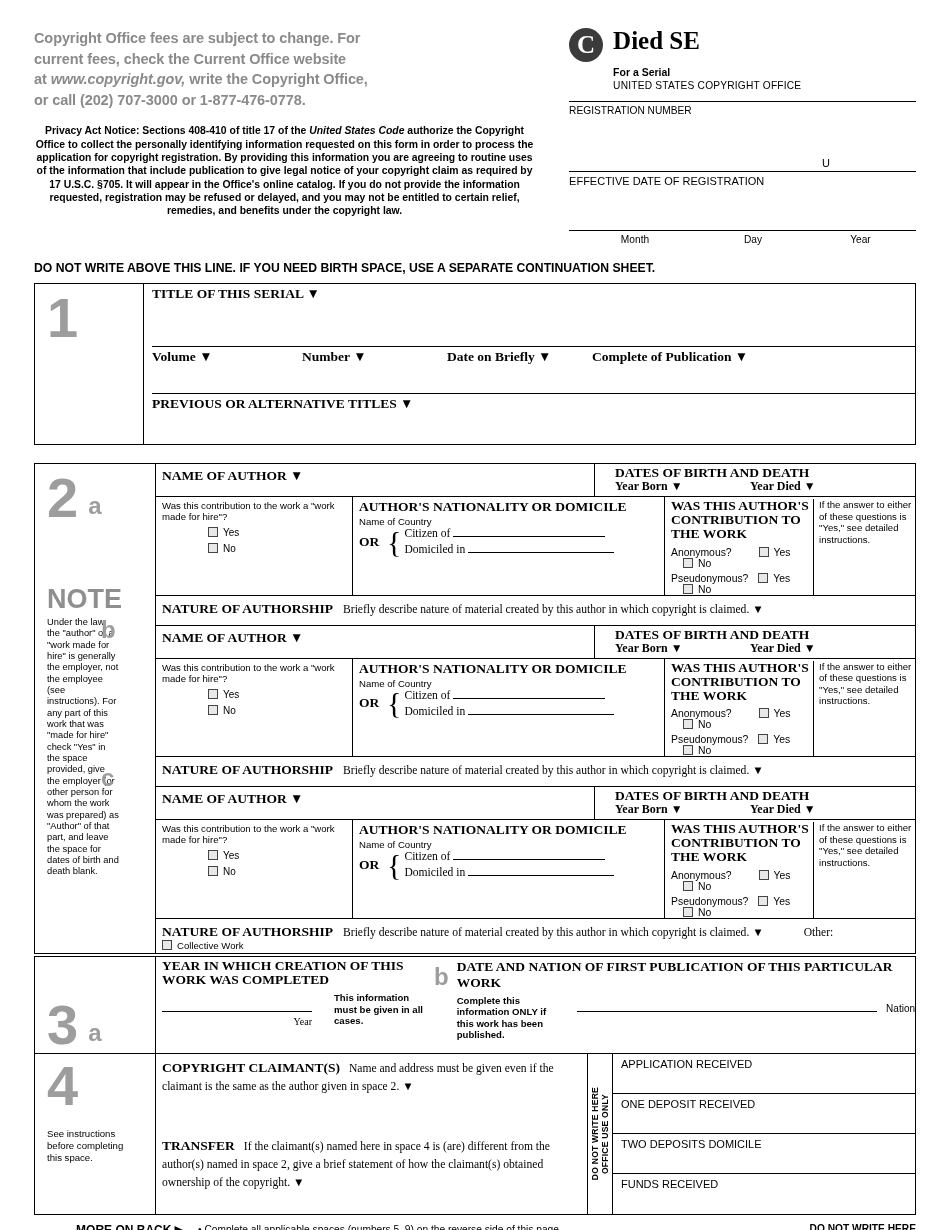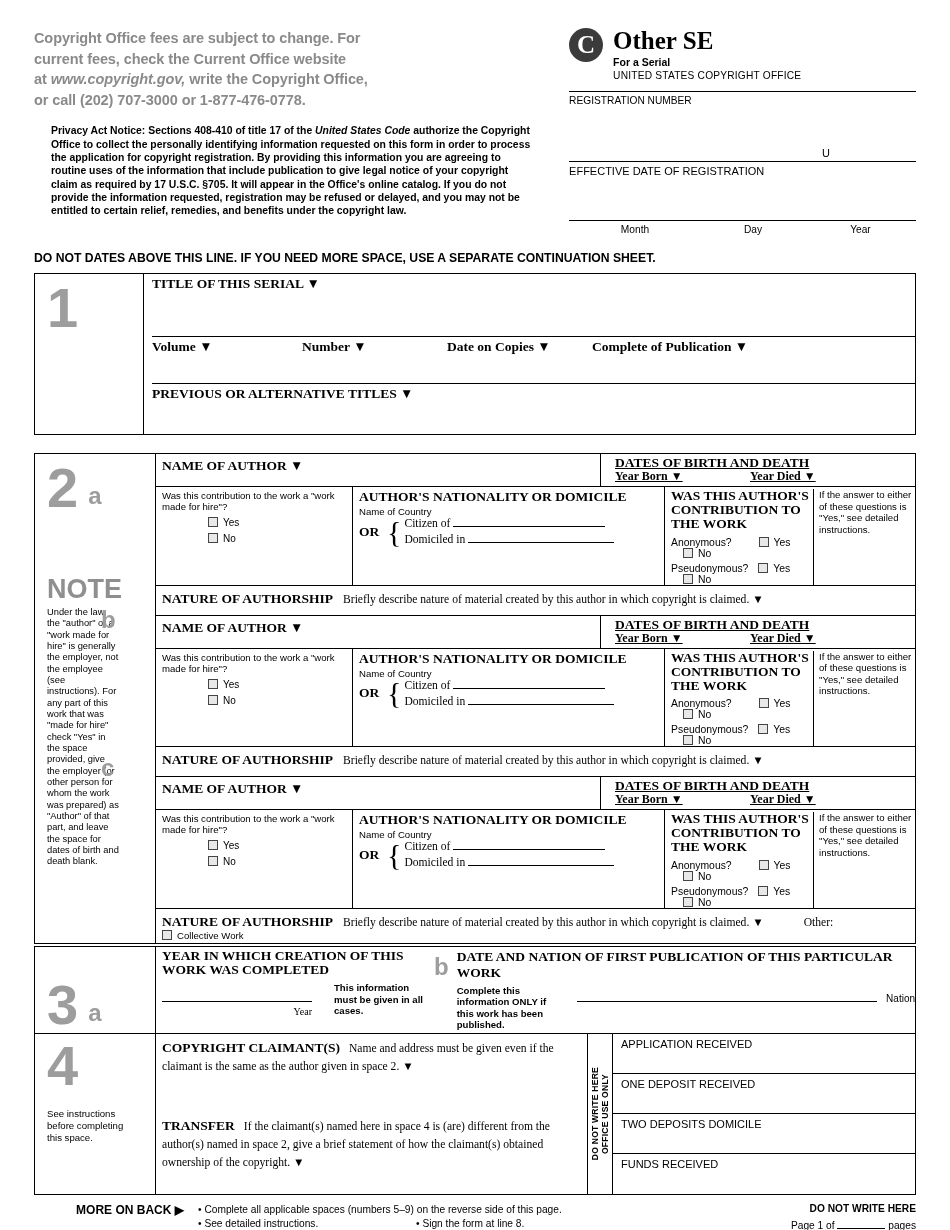--- a/index.html
+++ b/index.html
@@ -19,35 +19,34 @@
   .fees {
     font-family:"Liberation Sans", sans-serif;
     font-weight:bold; font-size:14.5px; line-height:1.42; color:#8a8a8a;
     letter-spacing:-0.1px;
   }
   .fees .ital { font-style:italic; }
   .privacy {
     margin-top:14px;
     font-family:"Liberation Sans", sans-serif;
     font-weight:bold; font-size:10.4px; line-height:1.28; color:#000;
-    text-align:left;
-    margin-left:17px;
+    text-align:center;
   }
   .privacy .ital { font-style:italic; }
 
   .top-right { width: 360px; margin-left: 34px; position:relative; }
   .formhead { display:flex; align-items:flex-start; }
   .c-logo {
     width:34px; height:34px; border-radius:50%; background:#3b3b3b;
     color:#fff; font-family:"Liberation Serif", serif; font-weight:bold;
     font-size:25px; line-height:34px; text-align:center; margin-right:10px;
     flex:0 0 auto;
   }
   .form-title { font-family:"Liberation Serif", serif; font-weight:bold; font-size:25px; line-height:1; }
-  .form-sub1 { font-family:"Liberation Sans", sans-serif; font-weight:bold; font-size:10.5px; margin-top:3px; }
+  .form-sub1 { font-family:"Liberation Sans", sans-serif; font-weight:bold; font-size:10.5px; margin-top:13px; }
   .form-sub2 { font-family:"Liberation Sans", sans-serif; font-size:10.2px; margin-top:2px; letter-spacing:0.2px; }
 
   .regnum-rule { border-top:1.6px solid #000; margin-top:10px; }
   .regnum-label { font-family:"Liberation Sans", sans-serif; font-size:10.2px; padding-top:3px; }
 
   .u-line { position:relative; height:56px; }
   .u-line .rule { position:absolute; left:0; right:0; bottom:0; border-top:1.6px solid #000; }
   .u-line .u { position:absolute; right:86px; bottom:3px; font-family:"Liberation Sans", sans-serif; font-size:11px; }
 
   .eff-label { font-family:"Liberation Sans", sans-serif; font-size:11px; padding-top:3px; }
@@ -86,21 +85,21 @@
   .s1 .cols { display:flex; height:46px; border-bottom:1.6px solid #000; position:relative; }
   .s1 .cols > div { position:relative; }
   .s1 .cols .lbl { position:absolute; top:2px; left:0; }
   .s1 .prev { height:50px; position:relative; }
   .s1 .prev .lbl { position:absolute; top:2px; left:0; }
 
   
   .authblock { position:relative; }
   .authrow1 { display:flex; height:32px; border-bottom:1.6px solid #000; }
   .authrow1 .left { flex:1; position:relative; padding-top:2px; }
-  .authrow1 .right { width:300px; flex:0 0 300px; border-left:1.6px solid #000; padding-left:14px; position:relative; padding-top:1px;text-decoration:underline; }
+  .authrow1 .right { width:300px; flex:0 0 300px; border-left:1.6px solid #000; padding-left:20px; position:relative; padding-top:1px; }
   .dob-line { display:flex; font-family:"Liberation Serif", serif; font-weight:bold; font-size:12px; margin-top:-2px; }
   .dob-line .a { width:135px; }
   .authrow2 { display:flex; min-height:66px; border-bottom:1.6px solid #000; }
   .cell { position:relative; box-sizing:border-box; }
   .c1 { width:196px; flex:0 0 196px; padding:3px 4px 0 0; }
   .c2 { width:312px; flex:0 0 312px; border-left:1.6px solid #000; padding:2px 0 0 6px; }
   .c3 { flex:1; border-left:1.6px solid #000; padding:2px 0 0 6px; display:flex; }
   .cb { display:inline-block; width:8px; height:8px; border:1px solid #444; background:#e8e8e8; margin-right:5px; vertical-align:-1px; }
   .yesno { font-family:"Liberation Sans", sans-serif; font-size:10px; margin-top:5px; }
   .natline { height:26px; position:relative; border-bottom:1.6px solid #000; padding-top:3px; }
@@ -144,21 +143,21 @@
 
       <div class="privacy">
         <span>Privacy Act Notice:</span><span> Sections 408-410 of title 17 of the <span class="ital">United States Code</span> authorize the Copyright Office to collect the personally identifying information requested on this form in order to process the application for copyright registration. By providing this information you are agreeing to routine uses of the information that include publication to give legal notice of your copyright claim as required by 17 U.S.C. §705. It will appear in the Office's online catalog. If you do not provide the information requested, registration may be refused or delayed, and you may not be entitled to certain relief, remedies, and benefits under the copyright law.</span>
       </div>
     </div>
 
     <div class="top-right">
       <div class="formhead">
         <div class="c-logo">C</div>
         <div>
-          <div class="form-title">Other SE</div>
+          <div class="form-title">Died SE</div>
           <div class="form-sub1">For a Serial</div>
           <div class="form-sub2">UNITED STATES COPYRIGHT OFFICE</div>
         </div>
       </div>
 
       <div class="regnum-rule"></div>
       <div class="regnum-label">REGISTRATION NUMBER</div>
 
       <div class="u-line">
         <div class="u">U</div>
@@ -171,39 +170,39 @@
         <div class="rule"></div>
         <div class="mdY">
           <span class="m">Month</span>
           <span class="d">Day</span>
           <span class="y">Year</span>
         </div>
       </div>
     </div>
   </div>
 
-  <div class="donot">DO NOT DATES ABOVE THIS LINE. IF YOU NEED MORE SPACE, USE A SEPARATE CONTINUATION SHEET.</div>
+  <div class="donot">DO NOT WRITE ABOVE THIS LINE. IF YOU NEED BIRTH SPACE, USE A SEPARATE CONTINUATION SHEET.</div>
 
   <div class="s1 heavy" style="margin-top:8px;">
     <div class="numcol" style="padding:6px 0 0 12px;">
       <div class="bignum">1</div>
     </div>
     <div class="body" style="border-left:1.6px solid #000; padding-left:8px;">
       <div class="title-row">
         <div class="lbl hl">TITLE OF THIS SERIAL ▼</div>
       </div>
       <div class="cols">
         <div style="width:150px;">
             <div class="lbl hl">Volume ▼</div>
           </div>
         <div style="width:145px;">
             <div class="lbl hl">Number ▼</div>
           </div>
         <div style="width:145px;">
-            <div class="lbl hl">Date on Copies ▼</div>
+            <div class="lbl hl">Date on Briefly ▼</div>
           </div>
         <div style="flex:1;">
             <div class="lbl hl">Complete of Publication ▼</div>
           </div>
       </div>
       <div class="prev">
         <div class="lbl hl">PREVIOUS OR ALTERNATIVE TITLES ▼</div>
       </div>
     </div>
   </div>
@@ -391,21 +390,21 @@
     </div>
   </div>
 
   <div class="heavy" style="margin-top:2px;">
 
     <div class="s3">
       <div class="numcol" style="padding:4px 0 0 12px; width:108px; flex:0 0 108px; display:flex; align-items:flex-end;">
         <div class="bignum">3</div>
         <div class="letter" style="margin-left:10px; margin-bottom:6px;">a</div>
       </div>
-      <div style="flex:1; border-left:1.6px solid #000; display:flex; padding:2px 0 2px 6px;">
+      <div style="flex:1; border-left:1.6px solid #000; display:flex; padding:2px 0 12px 6px;">
         <div style="width:268px;">
           <div class="hl" style="line-height:1.1;">YEAR IN WHICH CREATION OF THIS WORK WAS COMPLETED</div>
           <div style="display:flex; align-items:flex-end; margin-top:4px;">
             <div style="flex:1;">
               <div class="wline" style="width:150px; height:16px;"></div>
               <div class="smser" style="text-align:right; width:150px; font-size:10px;">Year</div>
             </div>
             <div class="sm" style="width:96px; font-weight:bold; line-height:1.2;">This information must be given in all cases.</div>
           </div>
         </div>

